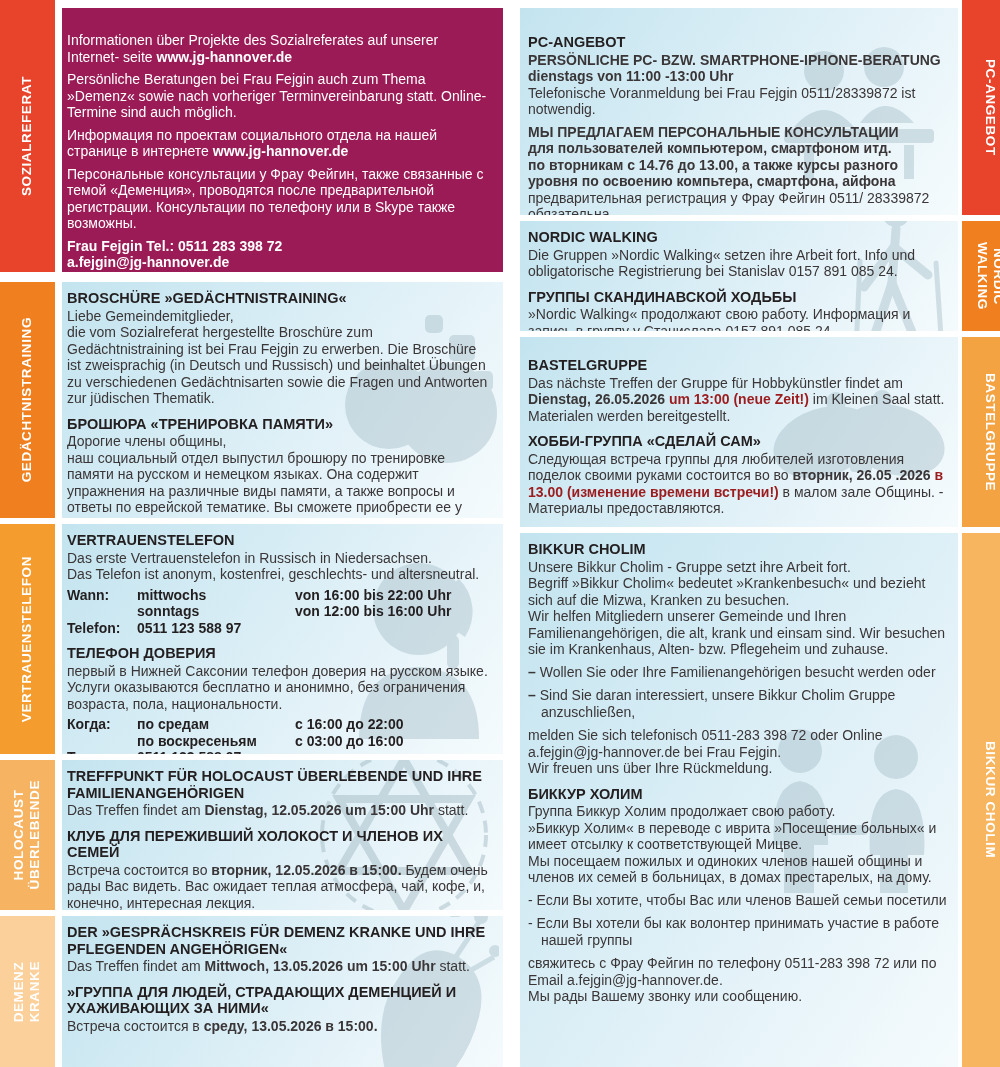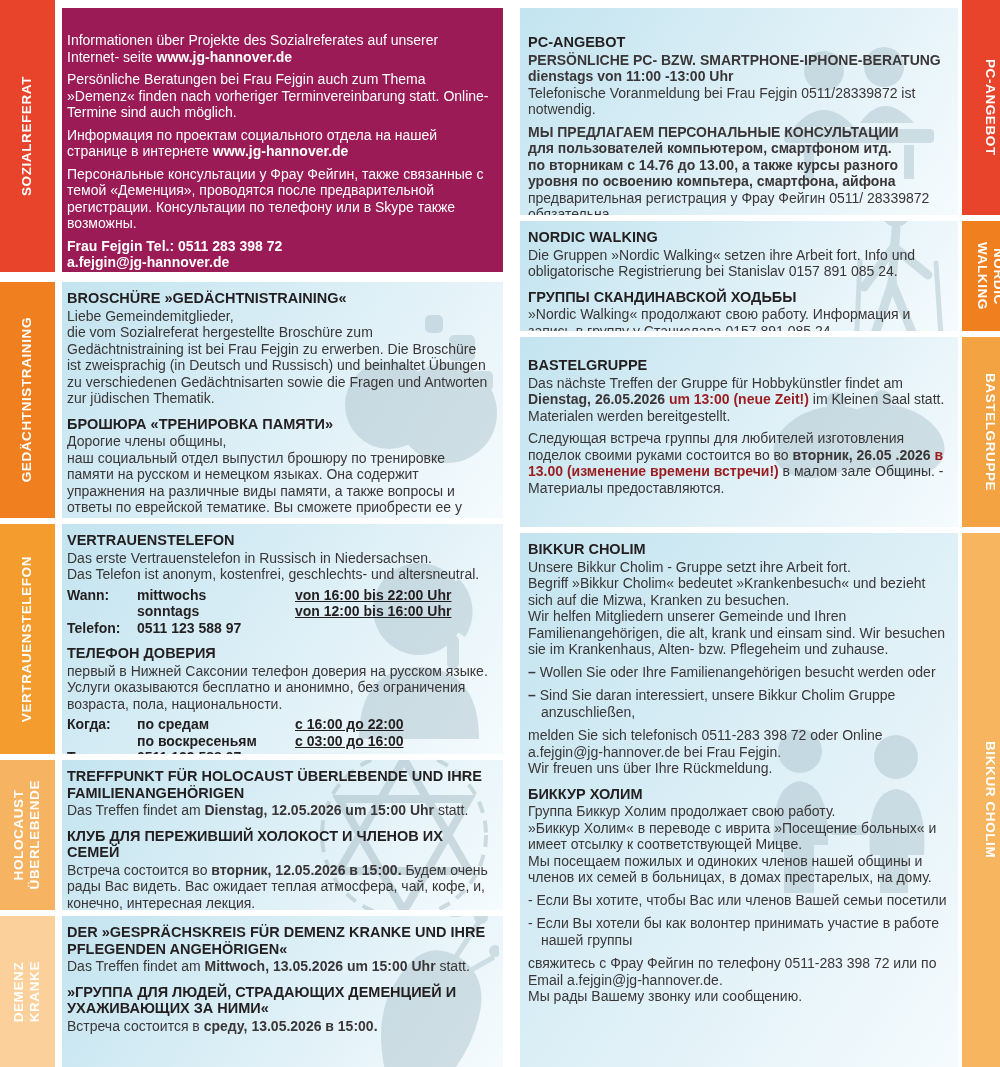--- a/index.html
+++ b/index.html
@@ -49,37 +49,37 @@
   .b{font-weight:bold;}
   .red{font-weight:bold;color:#9b1c1e;}
   .inverse{color:#ffffff;}
   .li{padding-left:13px;text-indent:-13px;margin-bottom:2px;}
   .li+.p{margin-top:7px;}
   .tbl{margin:0 0 4px 0;font-weight:bold;color:#231f20;}
   .trow{display:flex;}
   .tc{display:block;}
   .tc1{width:70px;flex:none;}
   .tc2{width:158px;flex:none;}
-  .tc3{flex:1;text-decoration:underline;}
+  .tc3{flex:1;}
 
   .wm{position:absolute;right:4px;top:50%;transform:translateY(-50%);z-index:0;opacity:.45;pointer-events:none;}
   .wm svg{display:block;}
 </style>
 </head>
 <body>
 
 <div id="page">
   <div class="col">
       <section class="sec side-left sec-sozialreferat">
         <div class="tab" style="background: rgb(232, 67, 43);">
           <span class="tab-label">SOZIALREFERAT</span>
         </div>
         <div class="content inverse" style="background: rgb(155, 27, 86); color: rgb(255, 255, 255);">
           <p class="p"><span class="run">Informationen über Projekte des Sozialreferates auf unserer Internet- seite </span><span class="run b">www.jg-hannover.de</span></p>
-          <p class="p"><span class="run">Persönliche Beratungen bei Frau Fejgin auch zum Thema »Demenz« finden nach vorheriger Terminvereinbarung statt. Online-Termine sind auch möglich.</span></p>
+          <p class="p"><span class="run">Persönliche Beratungen bei Frau Fejgin auch zum Thema »Demenz« sowie nach vorheriger Terminvereinbarung statt. Online-Termine sind auch möglich.</span></p>
           <p class="p"><span class="run">Информация по проектам социального отдела на нашей странице в интернете </span><span class="run b">www.jg-hannover.de</span></p>
           <p class="p"><span class="run">Персональные консультации у Фрау Фейгин, также связанные с темой «Деменция», проводятся после предварительной регистрации. Консультации по телефону или в Skype также возможны.</span></p>
           <p class="p"><span class="run b">Frau Fejgin Tel.: 0511 283 398 72
 a.fejgin@jg-hannover.de</span></p>
         </div>
       </section>
       <section class="sec side-left sec-gedaechtnistraining">
         <div class="tab" style="background: rgb(240, 128, 31);">
           <span class="tab-label">GEDÄCHTNISTRAINING</span>
         </div>
@@ -270,20 +270,21 @@
                 <ellipse cx="60" cy="80" rx="52" ry="34" transform="rotate(-18 60 80)"></ellipse>
                 <ellipse cx="130" cy="78" rx="52" ry="34" transform="rotate(18 130 78)"></ellipse>
                 <circle cx="72" cy="40" r="10"></circle>
                 <circle cx="118" cy="38" r="10"></circle>
                 <rect x="86" y="96" width="22" height="14" rx="4"></rect>
               </g>
             </svg>
           </div>
           <h3 class="h"><span class="run">BASTELGRUPPE</span></h3>
           <p class="p"><span class="run">Das nächste Treffen der Gruppe für Hobbykünstler findet am </span><span class="run b">Dienstag, 26.05.2026 </span><span class="run red">um 13:00 (neue Zeit!)</span><span class="run"> im Kleinen Saal statt. Materialen werden bereitgestellt.</span></p>
+          <h3 class="h"><span class="run">ХОББИ-ГРУППА «СДЕЛАЙ САМ»</span></h3>
           <p class="p"><span class="run">Следующая встреча группы для любителей изготовления поделок своими руками состоится во во </span><span class="run b">вторник, 26.05 .2026 </span><span class="run red">в 13.00 (изменение времени встречи!)</span><span class="run"> в малом зале Общины. - Материалы предоставляются.</span></p>
         </div>
         <div class="tab" style="background: rgb(244, 163, 67);">
           <span class="tab-label">BASTELGRUPPE</span>
         </div>
       </section>
       <section class="sec side-right sec-bikkur-cholim">
         <div class="content">
           <div class="wm">
             <svg width="210" height="190" viewBox="0 0 210 190">

